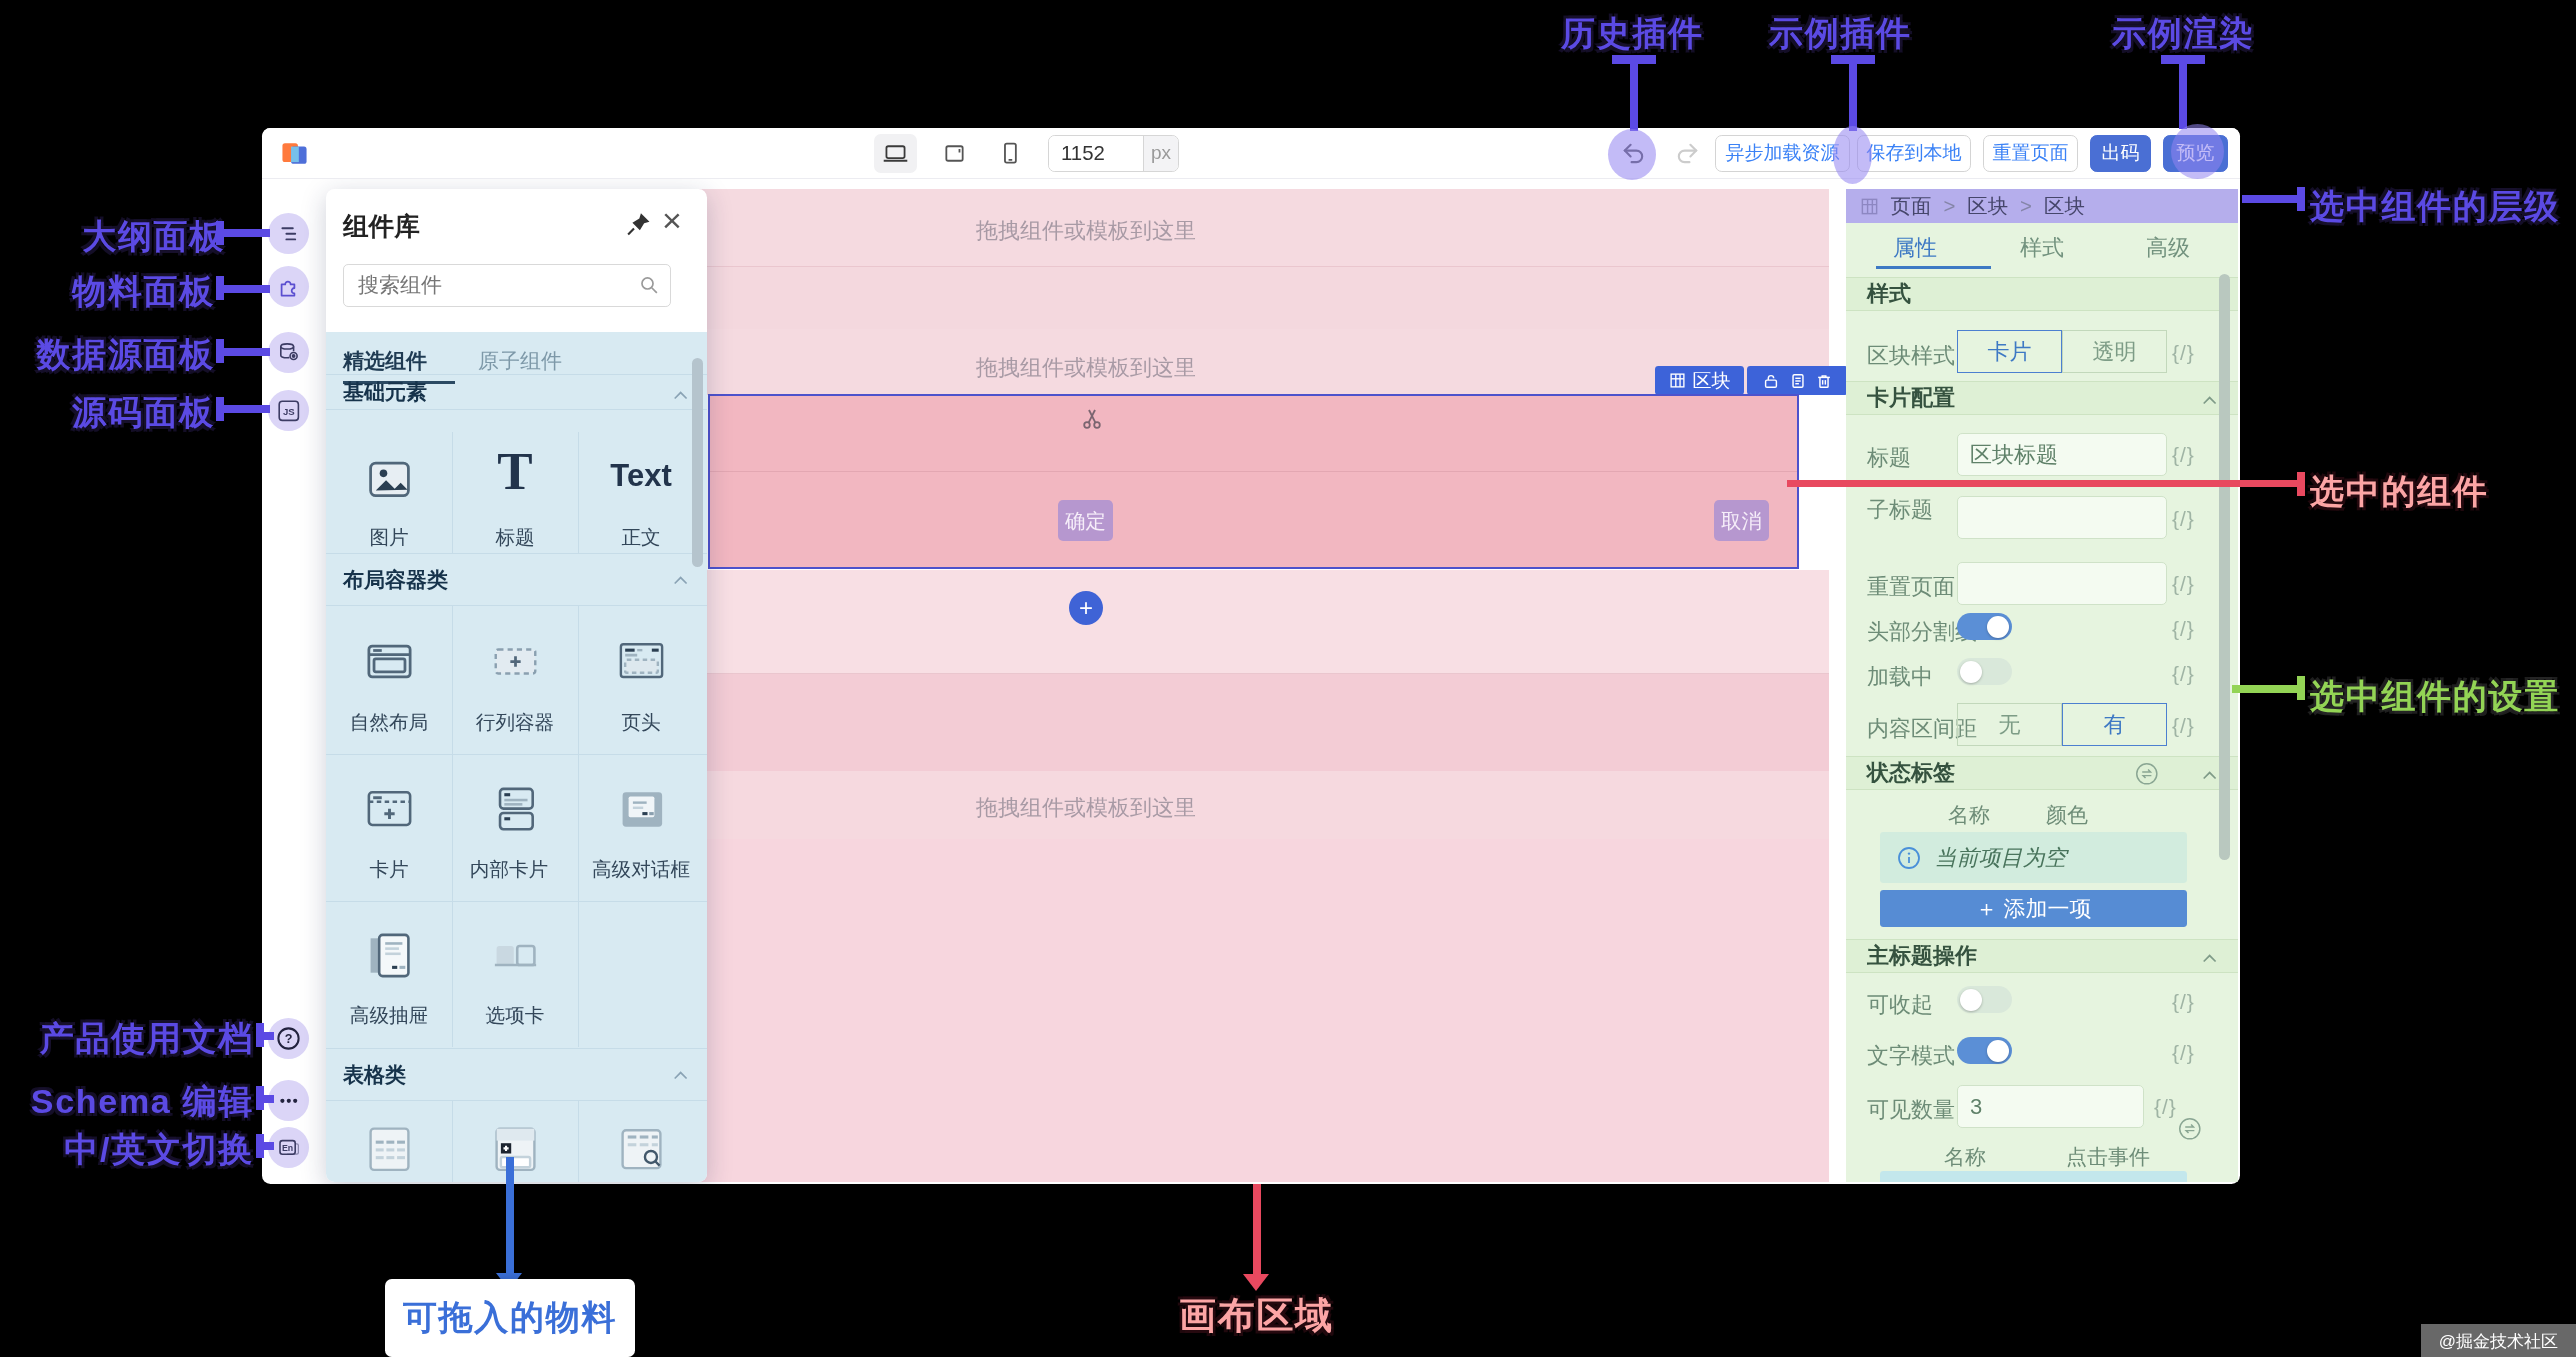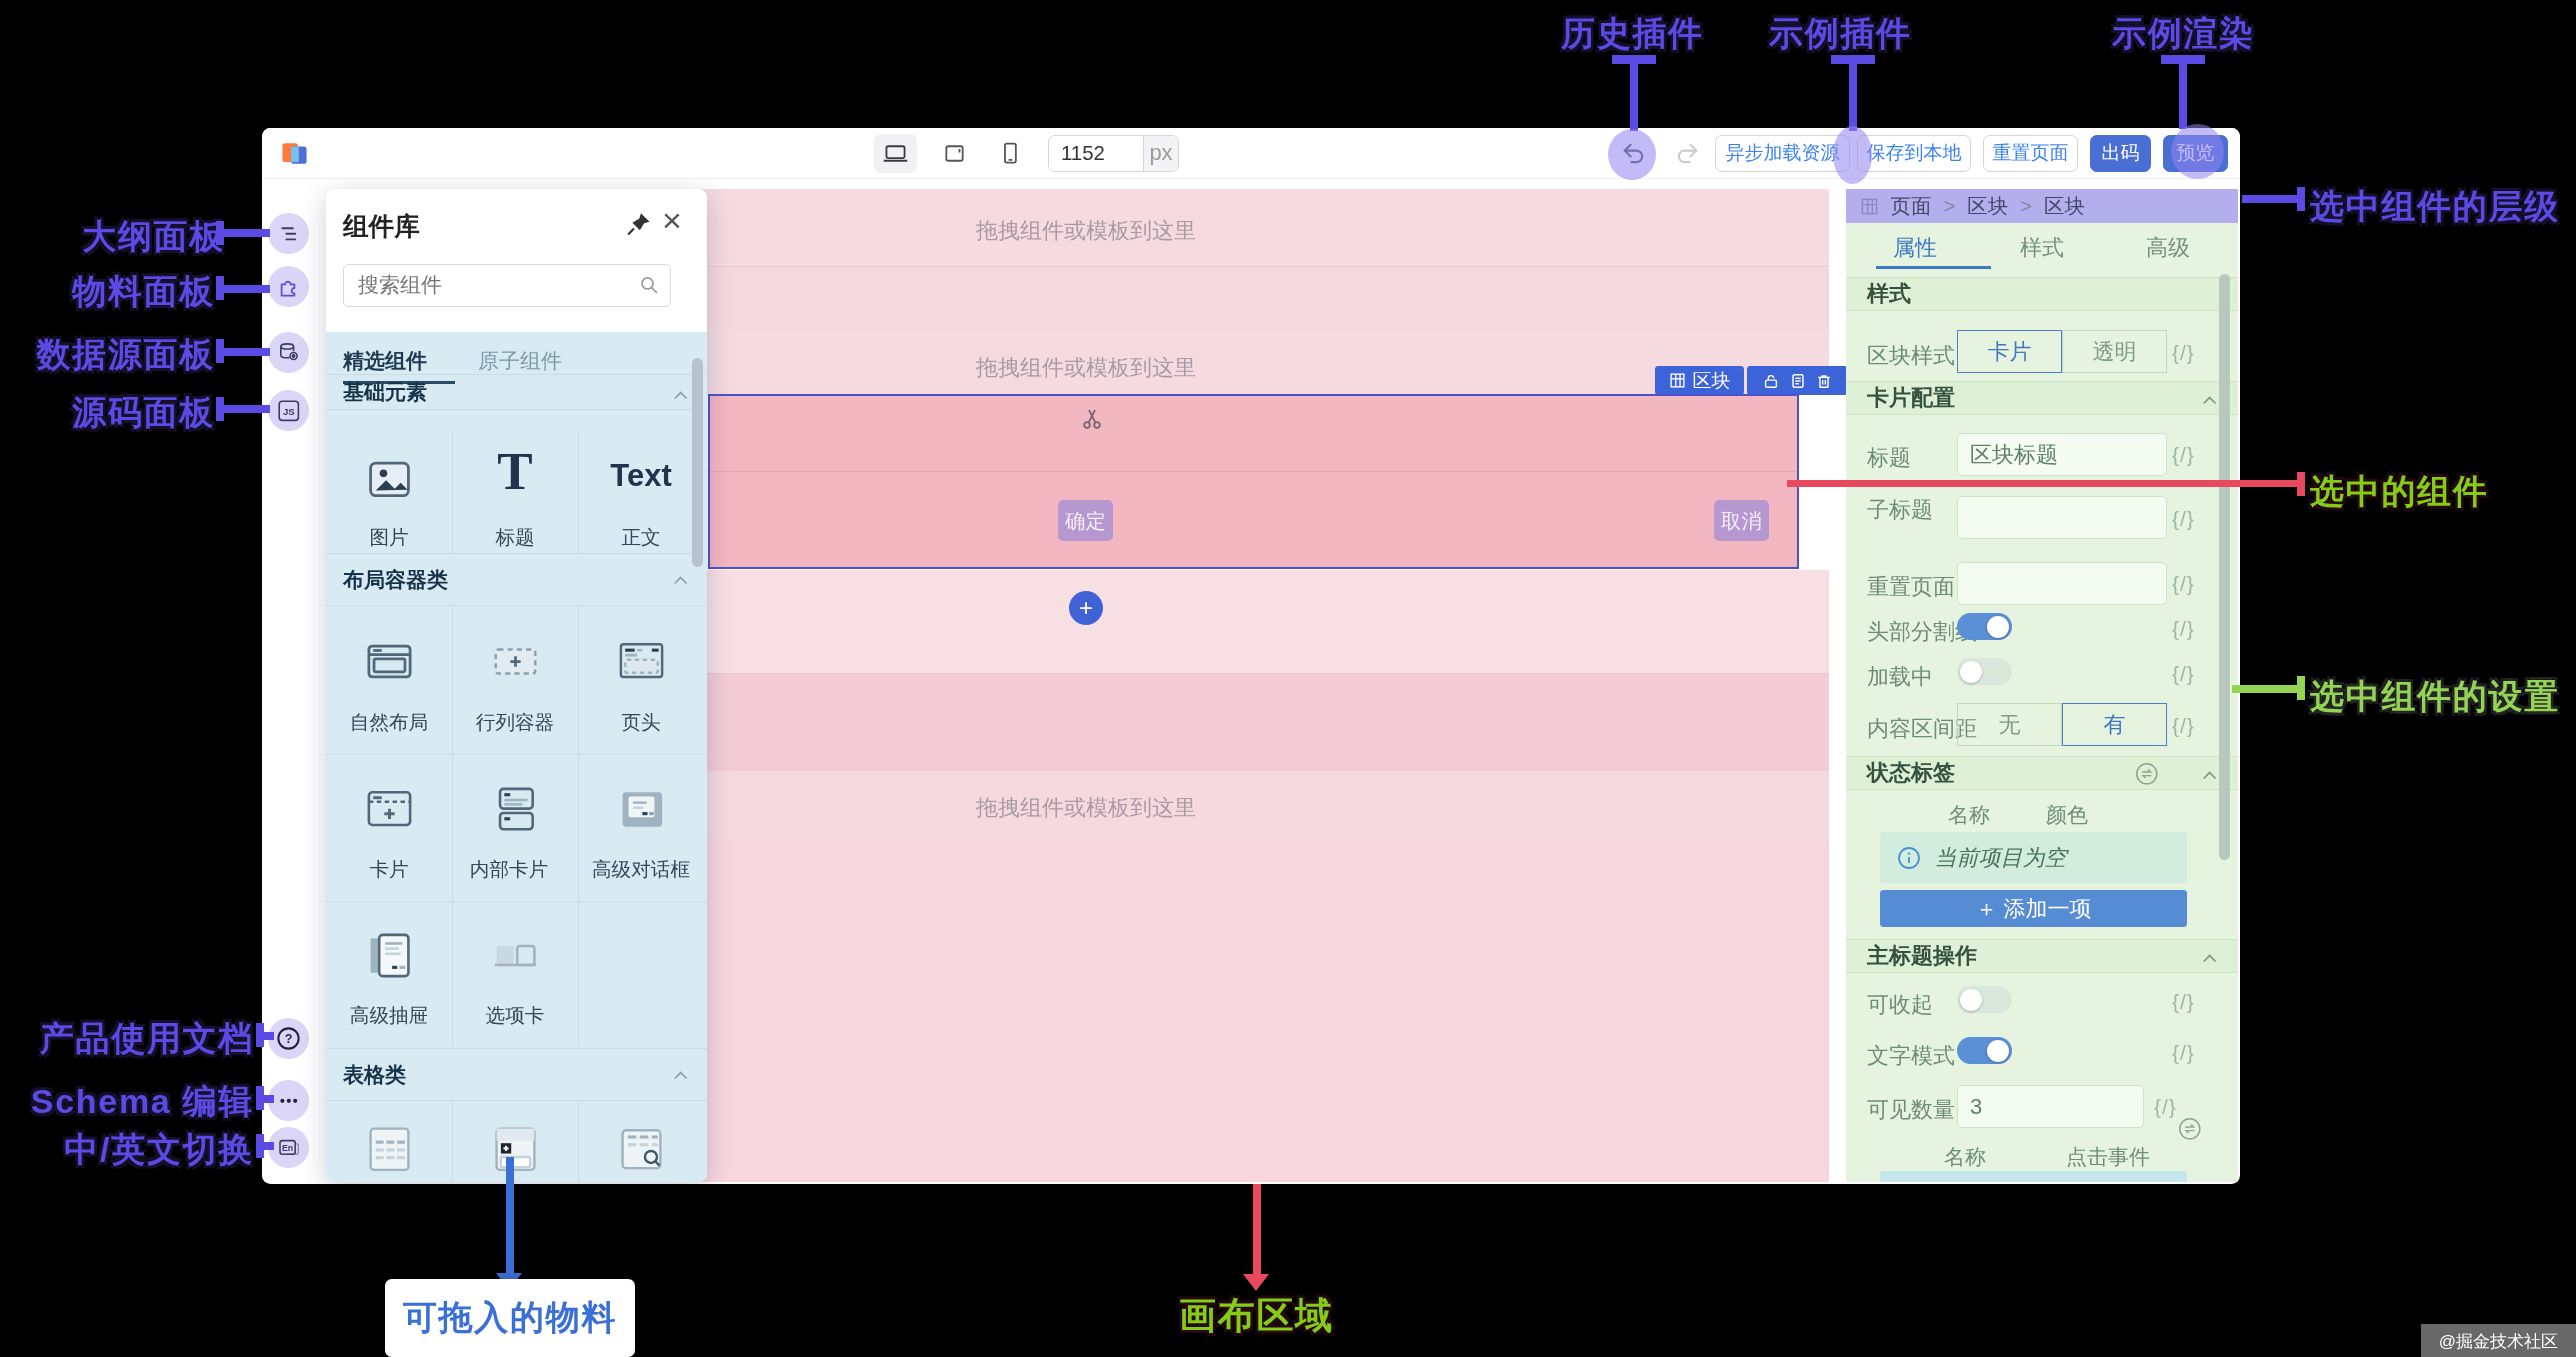--- a/index.html
+++ b/index.html
@@ -16,21 +16,21 @@
         color:#3b82f6;font-size:19px;display:flex;align-items:center;justify-content:center;}
   .tbtn.primary{background:#4a6fd4;border-color:#4a6fd4;color:#fff;}
   .devchip{position:absolute;top:6px;width:43px;height:39px;border-radius:6.8px;display:flex;
            align-items:center;justify-content:center;}
   .devchip.sel{background:#f1f1f3;}
   .widthbox{position:absolute;left:786px;top:6.8px;width:131px;height:37px;border:1.7px solid #d6d6d6;
             border-radius:6.8px;display:flex;overflow:hidden;}
   .widthbox input{width:94px;border:none;outline:none;font-size:20.4px;color:#333;padding-left:12px;
                   font-family:inherit;background:#fff;}
   .widthbox .unit{width:37px;background:#f3f3f5;border-left:1.7px solid #d6d6d6;color:#9a9a9a;
-                  font-size:22px;display:flex;align-items:center;justify-content:center;}
+                  font-size:19px;display:flex;align-items:center;justify-content:center;}
   
   .rail-ic{position:absolute;left:6px;width:41px;height:41px;border-radius:50%;background:#dbd5f7;
            display:flex;align-items:center;justify-content:center;}
   
   .panel{position:absolute;left:64px;top:61px;width:381px;height:993px;background:#fff;border-radius:8.5px;
          box-shadow:0 6.8px 25.6px rgba(30,40,80,.22);z-index:5;overflow:hidden;}
   .panel .body{position:absolute;left:0;top:143px;width:100%;height:850px;background:#d8eaf2;}
   .libsec{position:absolute;left:0;width:381px;display:flex;align-items:center;padding-left:17px;
           font-weight:bold;color:#16334b;font-size:21px;border-bottom:0.9px solid #c6dce8;border-top:0.9px solid #c6dce8;}
   .gline{position:absolute;background:#c6dce8;}
@@ -62,21 +62,21 @@
   .toggle .knob{position:absolute;top:2.6px;width:22px;height:22px;border-radius:50%;background:#fff;
                 box-shadow:0 0.9px 2.6px rgba(0,0,0,.25);}
   .toggle.on{background:#5b8fd6;} .toggle.on .knob{right:2.6px;}
   .toggle.off{background:#d9e8da;} .toggle.off .knob{left:2.6px;}
   .colhead{position:absolute;font-size:21px;color:#6d8c77;}
   
   .ann-layer{position:absolute;inset:0;z-index:10;pointer-events:none;}
   .ann{position:absolute;font-weight:bold;font-size:34px;white-space:nowrap;letter-spacing:1.7px;}
   .ann.purple{color:#5b4ae4;text-shadow:2.6px 2.6px 0 rgba(24,16,46,.85),-2.6px 2.6px 0 rgba(24,16,46,.85),
               2.6px -2.6px 0 rgba(24,16,46,.85),-2.6px -2.6px 0 rgba(24,16,46,.85),0 4.3px 6.8px rgba(0,0,0,.6);}
-  .ann.red{color:#84cc16;text-shadow:2.6px 2.6px 0 rgba(40,10,16,.8),-2.6px 2.6px 0 rgba(40,10,16,.8),
+  .ann.red{color:#fca5a5;text-shadow:2.6px 2.6px 0 rgba(40,10,16,.8),-2.6px 2.6px 0 rgba(40,10,16,.8),
            2.6px -2.6px 0 rgba(40,10,16,.8),-2.6px -2.6px 0 rgba(40,10,16,.8),0 4.3px 6.8px rgba(0,0,0,.6);}
   .ann.green{color:#93d455;text-shadow:2.6px 2.6px 0 rgba(40,40,40,.75),-2.6px 2.6px 0 rgba(40,40,40,.75),
              2.6px -2.6px 0 rgba(40,40,40,.75),-2.6px -2.6px 0 rgba(40,40,40,.75),0 4.3px 6.8px rgba(0,0,0,.6);}
   .pline{position:absolute;background:#5b4ae4;}
   .rline{position:absolute;background:#e8495f;}
   .gline2{position:absolute;background:#93d455;}
   .bline{position:absolute;background:#3a6fd8;}
   .halo{position:absolute;background:rgba(146,132,240,.55);border-radius:50%;}
   .arrowdown{position:absolute;width:0;height:0;border-left:13.6px solid transparent;
              border-right:13.6px solid transparent;}

